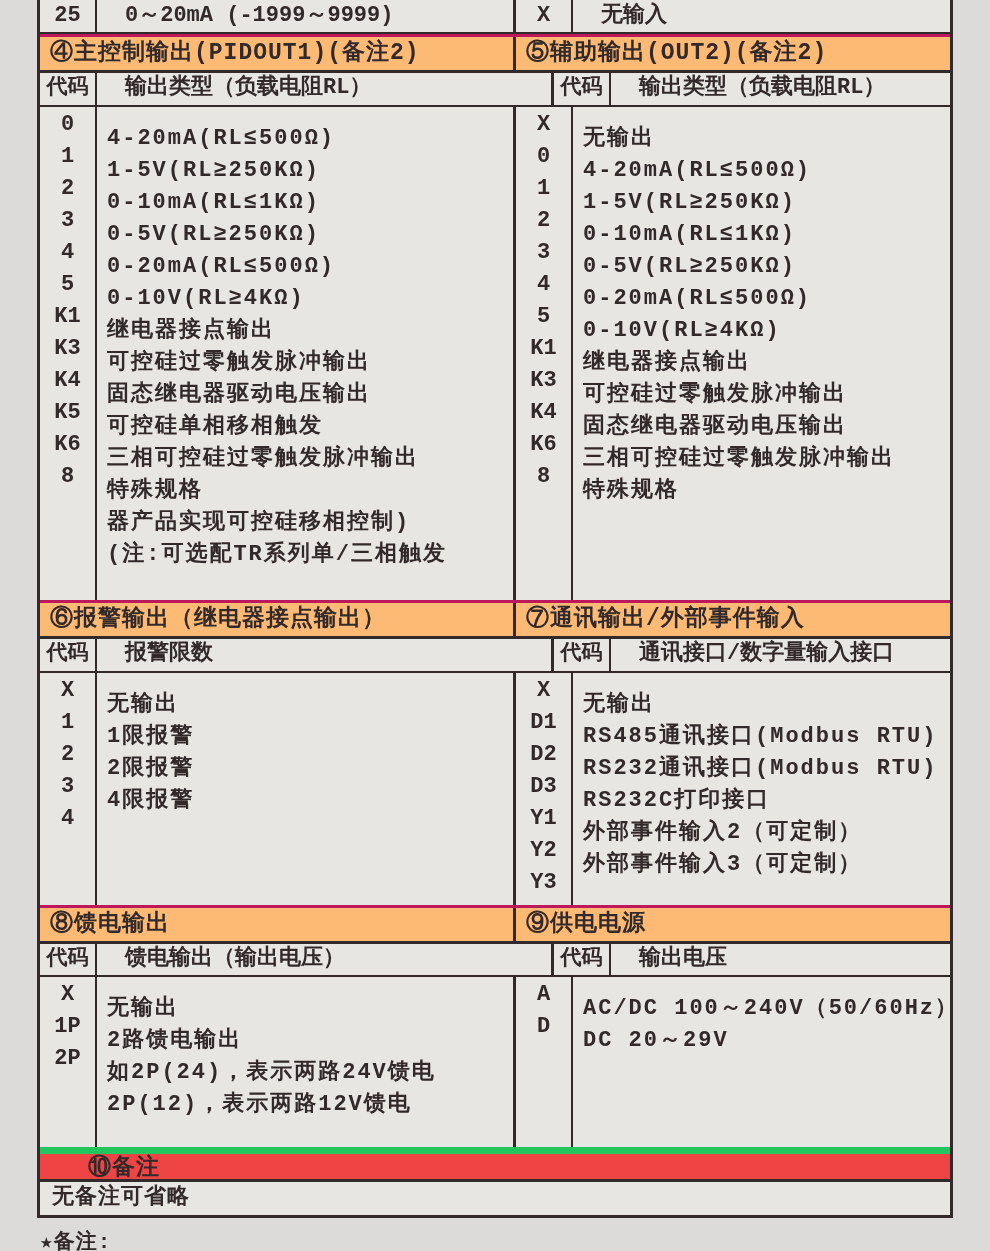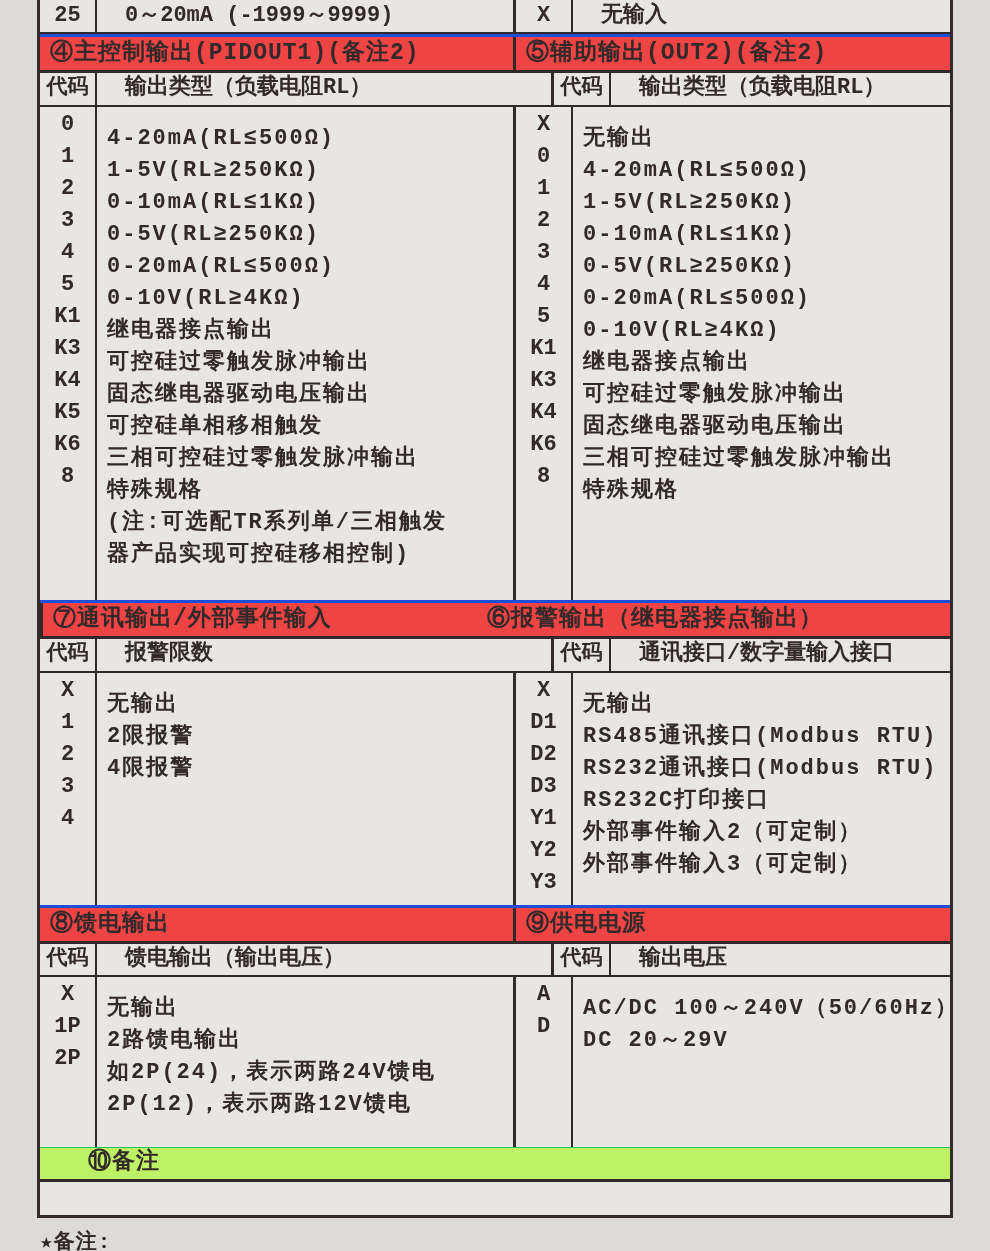--- a/index.html
+++ b/index.html
@@ -36,22 +36,22 @@
     text-align: center;
     overflow: hidden;
   }
   .desc { flex: 1; padding-left: 28px; overflow: hidden; white-space: nowrap; }
 
   .toprow { height: 34px; border-bottom: 2px solid #32292a; font-size: 22px; }
   .toprow .cell { line-height: 31px; }
 
   .sechdr {
     height: 39px;
-    background: #ef4444;
-    border-top: 3px solid #1d4ed8;
+    background: #fdba74;
+    border-top: 3px solid #be185d;
     border-bottom: 3px solid #32292a;
     font-size: 23px;
     letter-spacing: 1px;
   }
   .sechdr .title { line-height: 32px; padding-left: 10px; white-space: nowrap; overflow: hidden; }
   .sechdr.fullw { border-top: 3px solid #32292a; }
 
   .colhdr { border-bottom: 2px solid #32292a; font-size: 22px; gap: 38px; }
   .colhdr .code { font-size: 21px; letter-spacing: 0; }
   .colhdr .cell { line-height: 30px; }
@@ -153,22 +153,22 @@
             <div class="line">0-10mA(RL≤1KΩ)</div>
             <div class="line">0-5V(RL≥250KΩ)</div>
             <div class="line">0-20mA(RL≤500Ω)</div>
             <div class="line">0-10V(RL≥4KΩ)</div>
             <div class="line">继电器接点输出</div>
             <div class="line">可控硅过零触发脉冲输出</div>
             <div class="line">固态继电器驱动电压输出</div>
             <div class="line">可控硅单相移相触发</div>
             <div class="line">三相可控硅过零触发脉冲输出</div>
             <div class="line">特殊规格</div>
+            <div class="line">器产品实现可控硅移相控制)</div>
             <div class="line">(注:可选配TR系列单/三相触发</div>
-            <div class="line">器产品实现可控硅移相控制)</div>
           </div>
       </div>
       <div class="half right">
         <div class="codecol">
             <div class="line">X</div>
             <div class="line">0</div>
             <div class="line">1</div>
             <div class="line">2</div>
             <div class="line">3</div>
             <div class="line">4</div>
@@ -190,22 +190,22 @@
             <div class="line">继电器接点输出</div>
             <div class="line">可控硅过零触发脉冲输出</div>
             <div class="line">固态继电器驱动电压输出</div>
             <div class="line">三相可控硅过零触发脉冲输出</div>
             <div class="line">特殊规格</div>
           </div>
       </div>
     </div>
 
     <div class="row sechdr">
+      <div class="half left title">⑥报警输出（继电器接点输出）</div>
       <div class="half right title">⑦通讯输出/外部事件输入</div>
-      <div class="half left title">⑥报警输出（继电器接点输出）</div>
     </div>
     <div class="row colhdr colhdr2">
       <div class="half left">
         <div class="cell code">代码</div>
         <div class="cell desc">报警限数</div>
       </div>
       <div class="half right">
         <div class="cell code">代码</div>
         <div class="cell desc">通讯接口/数字量输入接口</div>
       </div>
@@ -214,20 +214,21 @@
       <div class="half left">
         <div class="codecol">
             <div class="line">X</div>
             <div class="line">1</div>
             <div class="line">2</div>
             <div class="line">3</div>
             <div class="line">4</div>
           </div>
         <div class="desccol">
             <div class="line">无输出</div>
+            <div class="line">1限报警</div>
             <div class="line">2限报警</div>
             <div class="line">4限报警</div>
           </div>
       </div>
       <div class="half right">
         <div class="codecol">
             <div class="line">X</div>
             <div class="line">D1</div>
             <div class="line">D2</div>
             <div class="line">D3</div>
@@ -281,18 +282,19 @@
             <div class="line">A</div>
             <div class="line">D</div>
           </div>
         <div class="desccol">
             <div class="line">AC/DC 100～240V（50/60Hz）</div>
             <div class="line">DC 20～29V</div>
           </div>
       </div>
     </div>
 
-    <div class="fullrow hdrrow sechdr fullw" style="border-top:1px solid #22c55e; background:#bef264;padding-left:48px;">⑩备注</div>
+    <div class="fullrow hdrrow sechdr fullw" style="border-top:7px solid #22c55e; background:#ef4444;padding-left:48px;">⑩备注</div>
+    <div class="fullrow">无备注可省略</div>
 
   </div>
 
   <div class="footnote">★备注:</div>
 </div>
 
 </body></html>

